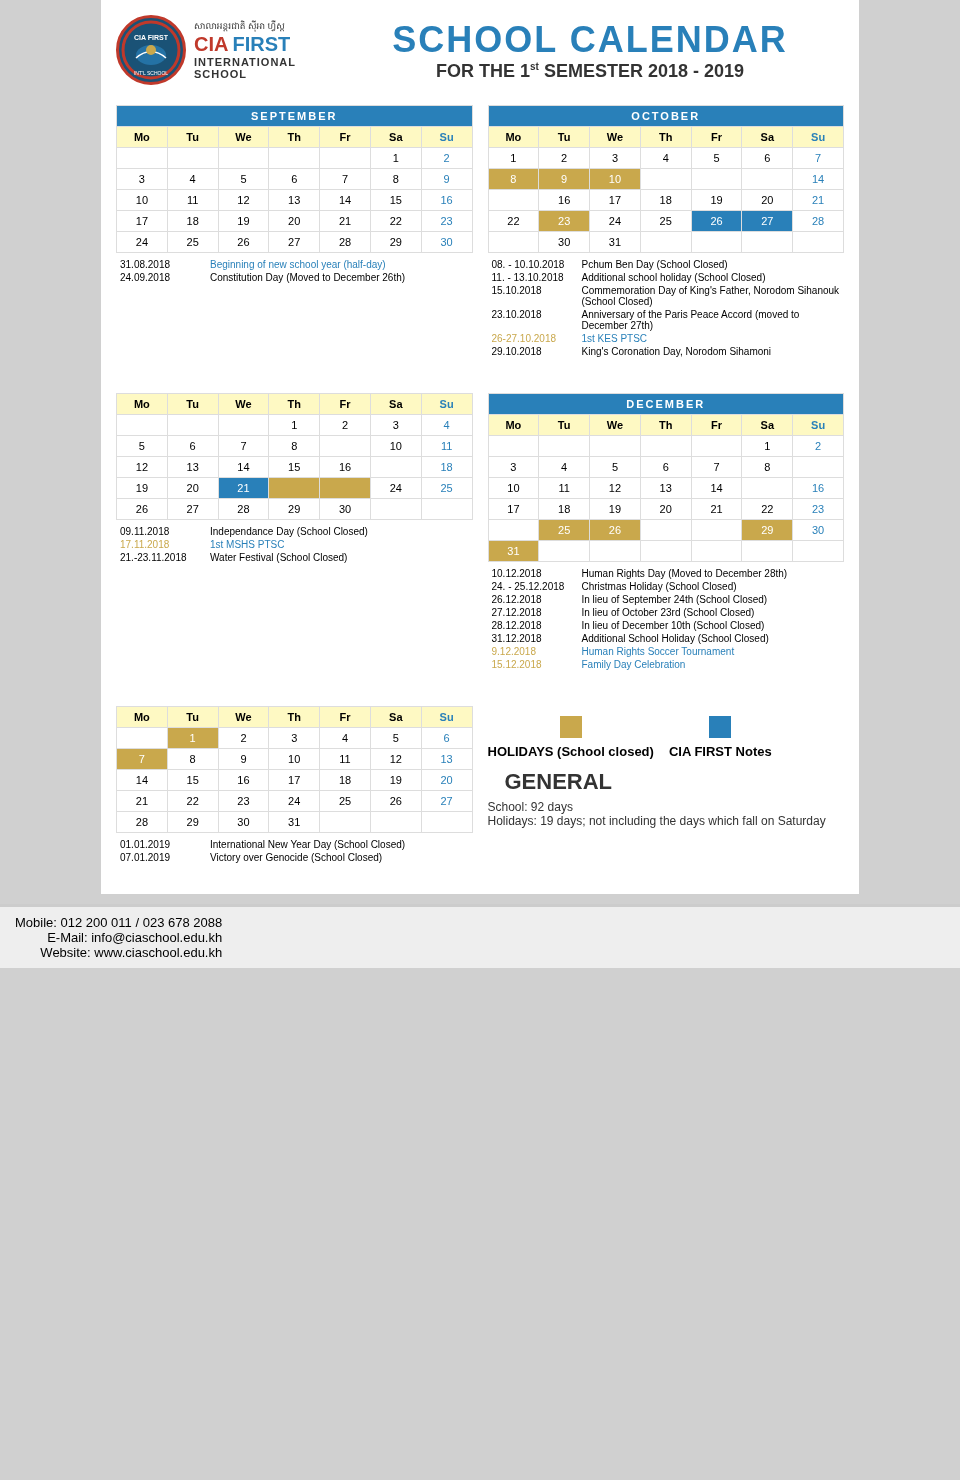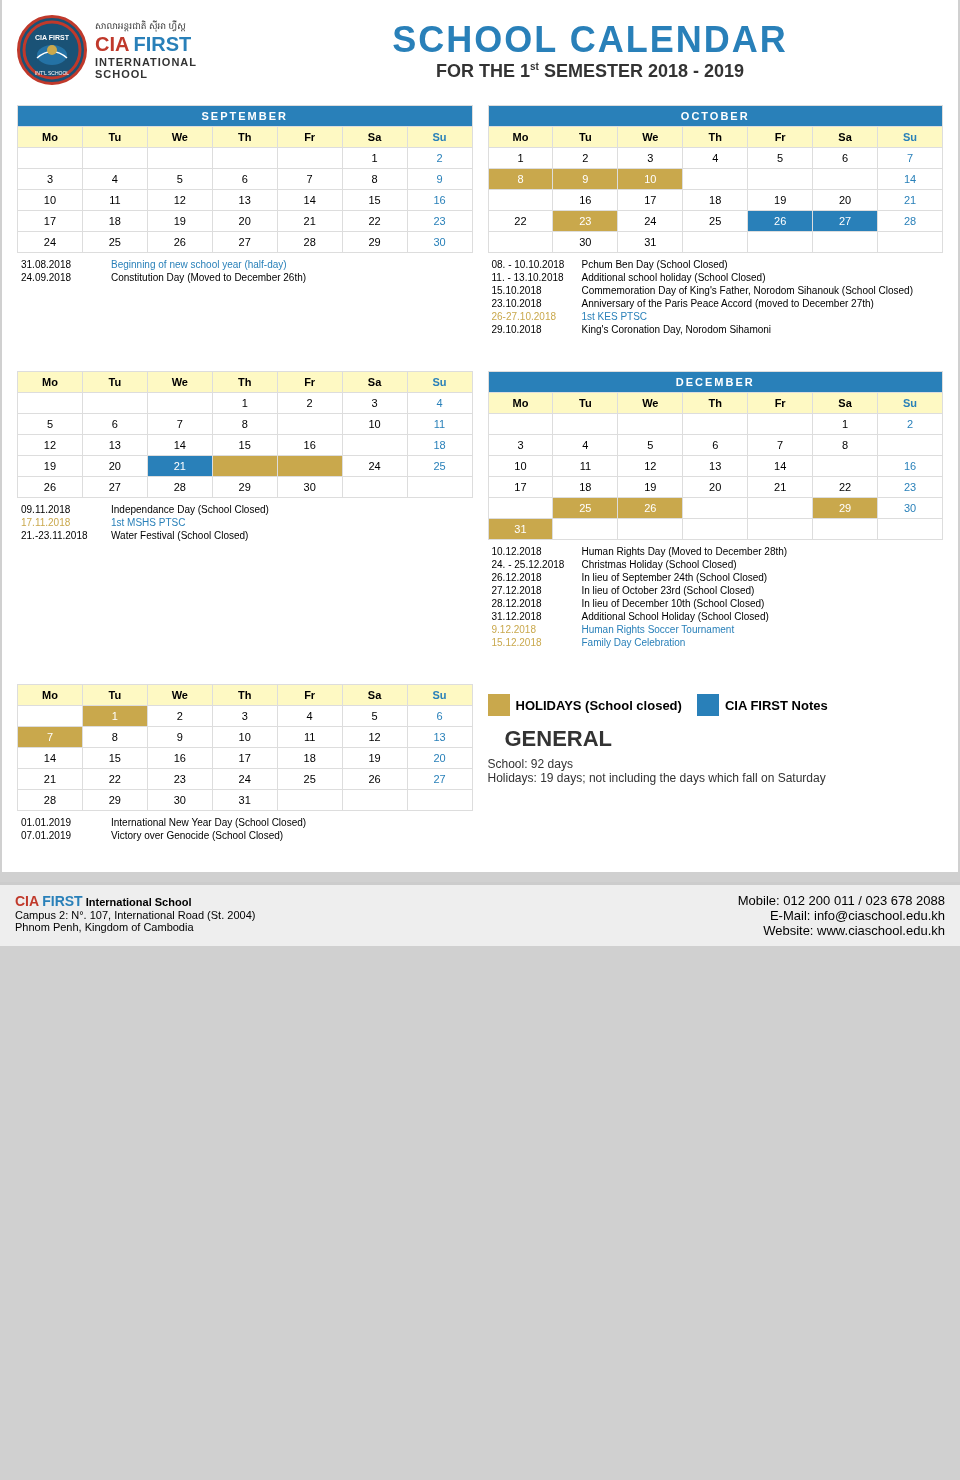--- a/index.html
+++ b/index.html
@@ -3,21 +3,21 @@
   <meta charset="utf-8">
   <style>
     * { margin: 0; padding: 0; box-sizing: border-box; }
     body {
       font-family: Arial, sans-serif;
       font-size: 12px;
       background: #d0d0d0;
       width: 960px;
     }
     .page {
-      width: 956px;
+      width: 758px;
       margin: 0 auto;
       background: white;
       padding: 15px;
     }
     
     .header {
       display: flex;
       align-items: center;
       margin-bottom: 20px;
     }
@@ -88,21 +88,21 @@
     
     .notes-section { font-size: 10px; margin-bottom: 15px; }
     .notes-section table { border-collapse: collapse; width: 100%; }
     .notes-section td { padding: 1px 4px; vertical-align: top; }
     .notes-section .date-col { width: 90px; white-space: nowrap; }
     .notes-section .highlight-date { color: #c9a84c; }
     .notes-section .blue-note { color: #2980b9; }
 
     
     .legend-section { display: flex; gap: 15px; margin: 10px 0; align-items: center; }
-    .legend-item { display: flex; align-items: center; gap: 6px; font-size: 13px; font-weight: bold; }
+    .legend-item { display: flex; align-items: center; gap: 6px; font-size: 13px; font-weight: bold; flex-direction: column; }
     .legend-box { width: 22px; height: 22px; }
     .legend-gold { background: #c9a84c; }
     .legend-blue { background: #2980b9; }
 
     
     .general-section { margin: 10px 0; }
     .general-title { font-size: 22px; font-weight: bold; color: #333; margin-bottom: 5px; margin-left: 17px; }
     .general-text { font-size: 12px; color: #333; }
 
     
@@ -621,27 +621,18 @@
         <div class="general-title">GENERAL</div>
         <div class="general-text">School:   92 days</div>
         <div class="general-text">Holidays:  19 days; not including the days which fall on Saturday</div>
       </div>
     </div>
   </div>
 
 </div>
 
 <div class="footer">
-  <div class="footer-left">
-    <div>
-      <span class="cia-red">CIA</span>
-      <strong> <span class="first-blue">FIRST</span>
-      <span class="intl-school-footer">International School</span></strong>
-    </div>
-    <div>Campus 2: N°. 107, International Road (St. 2004)</div>
-    <div>Phnom Penh, Kingdom of Cambodia</div>
-  </div>
   <div class="footer-right">
     <div>Mobile:    012 200 011 / 023 678 2088</div>
     <div>E-Mail:     info@ciaschool.edu.kh</div>
     <div>Website:  www.ciaschool.edu.kh</div>
   </div>
 </div>
 
 </body></html>

